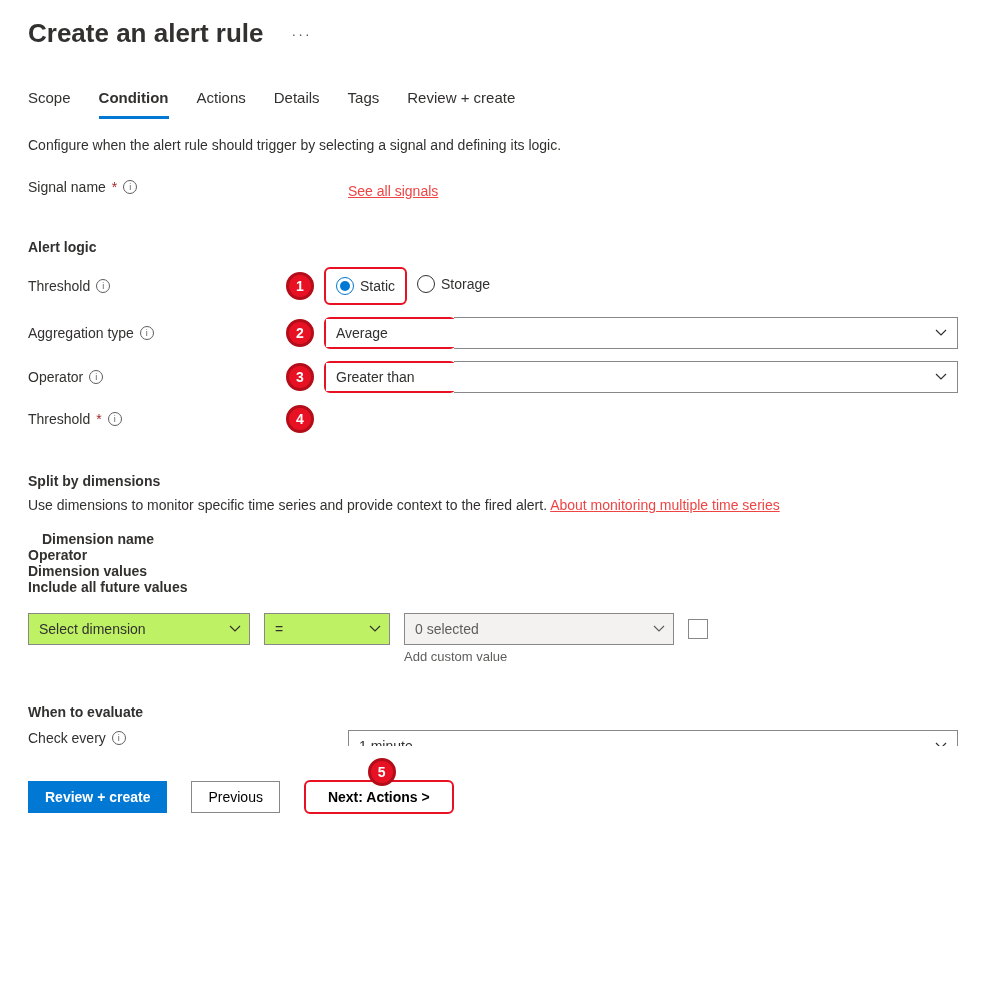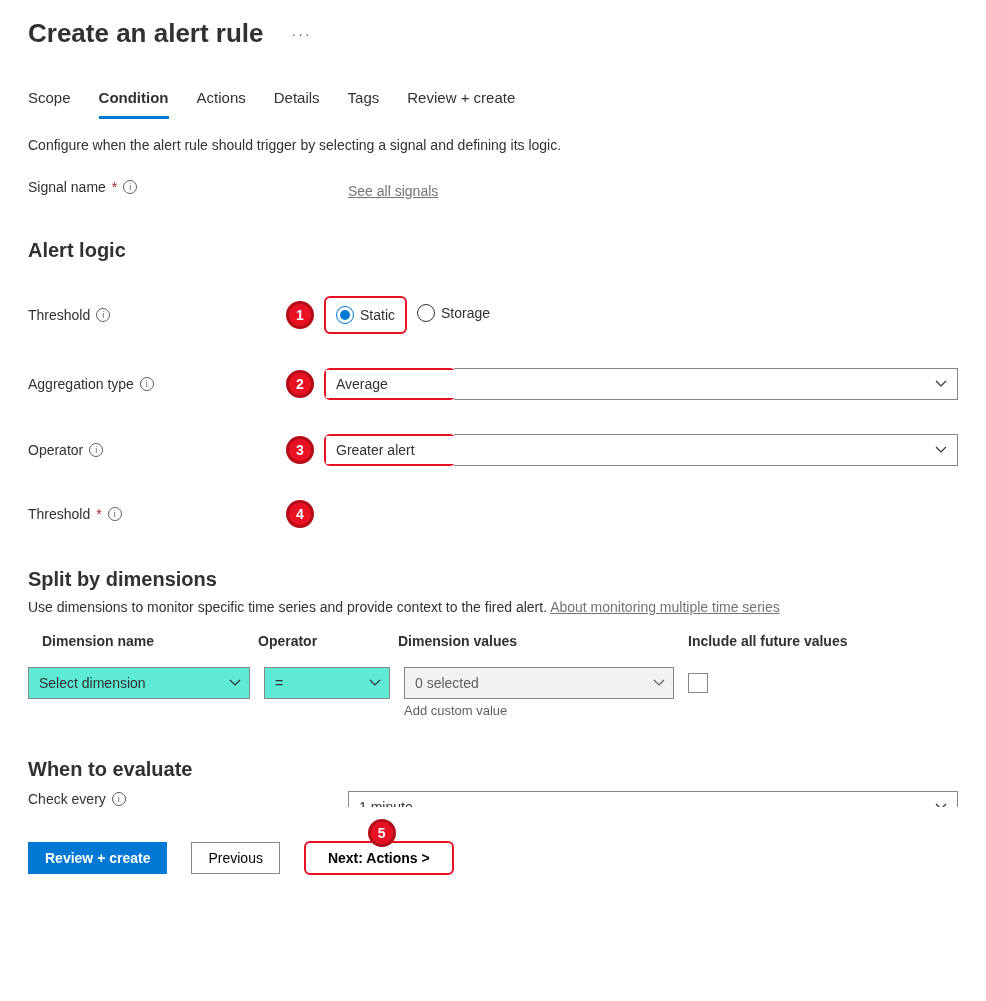--- a/index.html
+++ b/index.html
@@ -13,46 +13,46 @@
   .description { margin-top:18px; color:#323130; }
   .form-row { display:flex; align-items:center; margin-top:22px; }
   .label-col { width:320px; display:flex; align-items:center; gap:6px; }
   .req { color:#a4262c; }
   .info-icon { width:14px; height:14px; border:1px solid #605e5c; border-radius:50%; display:inline-flex; align-items:center; justify-content:center; font-size:9px; color:#605e5c; cursor:default;}
   .field-col { flex:1; position:relative; }
   .select-box, .text-input { width:100%; height:32px; border:1px solid #8a8886; background:#fff; display:flex; align-items:center; padding:0 10px; font-size:14px; position:relative; }
   .select-box .chev { position:absolute; right:10px; top:50%; transform:translateY(-50%); }
   .small-icon-bars { display:inline-block; margin-right:8px; }
   .small-icon-bars svg { vertical-align:middle; }
-  .link { color:#737373; text-decoration:underline; cursor:pointer; }
+  .link { color:#ef4444; text-decoration:underline; cursor:pointer; }
   .see-all { margin-top:8px; display:inline-block; }
-  .section-title { font-size:20px; font-weight:600; margin-top:40px; margin-bottom:8px; }
+  .section-title { font-size:14px; font-weight:600; margin-top:40px; margin-bottom:8px; }
   .radio-item { display:flex; align-items:center; gap:6px; padding:8px 10px; }
   .radio-circle { width:18px; height:18px; border:1px solid #323130; border-radius:50%; display:flex; align-items:center; justify-content:center; background:#fff;}
   .radio-circle.selected { border-color:#0078d4; }
   .radio-circle.selected::after { content:""; width:10px; height:10px; background:#0078d4; border-radius:50%; }
   .highlight-box { border:2px solid #e81123; border-radius:6px; }
   .callout-badge { width:28px; height:28px; background:#e81123; color:#fff; border-radius:50%; display:flex; align-items:center; justify-content:center; font-weight:700; font-size:14px; border:3px solid #b30d1a; flex-shrink:0;}
   .callout-col { width:48px; display:flex; justify-content:center; }
-  .alert-row { display:flex; align-items:center; margin-top:34px; }
+  .alert-row { display:flex; align-items:center; margin-top:12px; }
   .alert-label { width:248px; display:flex; align-items:center; gap:6px; }
   .alert-field { flex:1; position:relative; display:flex; align-items:flex-start; }
   .highlighted-field-wrap { width:132px; }
   .narrow-value { flex:1; display:flex; align-items:center; }
   .narrow-value .select-box, .narrow-value .text-input { width:100%; }
   .threshold-input-wrap { flex:1; position:relative; }
   .check-mark { position:absolute; right:10px; top:50%; transform:translateY(-50%); color:#107c10; }
   .pct-mark { position:absolute; right:0; top:36px; }
-  .dim-table-head { display:flex; margin-top:18px; font-weight:600; }
+  .dim-table-head { display:flex; margin-top:18px; font-weight:600;flex-direction:column; }
   .dim-col1 { width:230px; padding-left:14px;}
   .dim-col2 { width:140px; }
   .dim-col3 { width:290px; }
   .dim-col4 { flex:1; }
   .dim-row { display:flex; margin-top:18px; gap:14px; align-items:flex-start; }
-  .dim-select { height:32px; border:1px solid #8a8886; display:flex; align-items:center; padding:0 10px; position:relative; background:#5eead4;}
+  .dim-select { height:32px; border:1px solid #8a8886; display:flex; align-items:center; padding:0 10px; position:relative; background:#bef264;}
   .dim-select .chev { position:absolute; right:8px; top:50%; transform:translateY(-50%);}
   .dim-select.disabled { background:#f3f2f1; color:#605e5c; }
   .checkbox { width:20px; height:20px; border:1px solid #8a8886; background:#fff; }
   .subtext { color:#605e5c; font-size:13px; margin-top:4px; }
   .footer-bar { display:flex; align-items:center; gap:24px; margin-top:34px; }
   .btn { height:32px; padding:0 16px; display:inline-flex; align-items:center; justify-content:center; border:1px solid #8a8886; background:#fff; font-size:14px; cursor:pointer;}
   .btn.primary { background:#0078d4; color:#fff; border-color:#0078d4; font-weight:600;}
   .next-wrap { position:relative; }
   .next-btn { border:2px solid #e81123; border-radius:6px; font-weight:600; padding:0 22px; height:34px;}
   .badge-float { position:absolute; top:-22px; right:58px; }
@@ -141,21 +141,21 @@
   <div class="alert-label">
     <span>Operator</span>
     <span class="info-icon">i</span>
   </div>
   <div class="callout-col">
       <div class="callout-badge">3</div>
     </div>
   <div class="alert-field">
     <div class="highlighted-field-wrap highlight-box" style="margin-right:-2px;">
       <div class="select-box" style="border:none;height:28px;">
-        <span>Greater alert</span>
+        <span>Greater than</span>
       </div>
     </div>
     <div class="narrow-value">
       <div class="select-box" style="border-left:none;">
         <span class="chev">
             <svg width="12" height="8" viewBox="0 0 12 8">
               <path d="M1 1l5 5 5-5" stroke="#323130" stroke-width="1.2" fill="none"></path>
             </svg>
           </span>
       </div>

